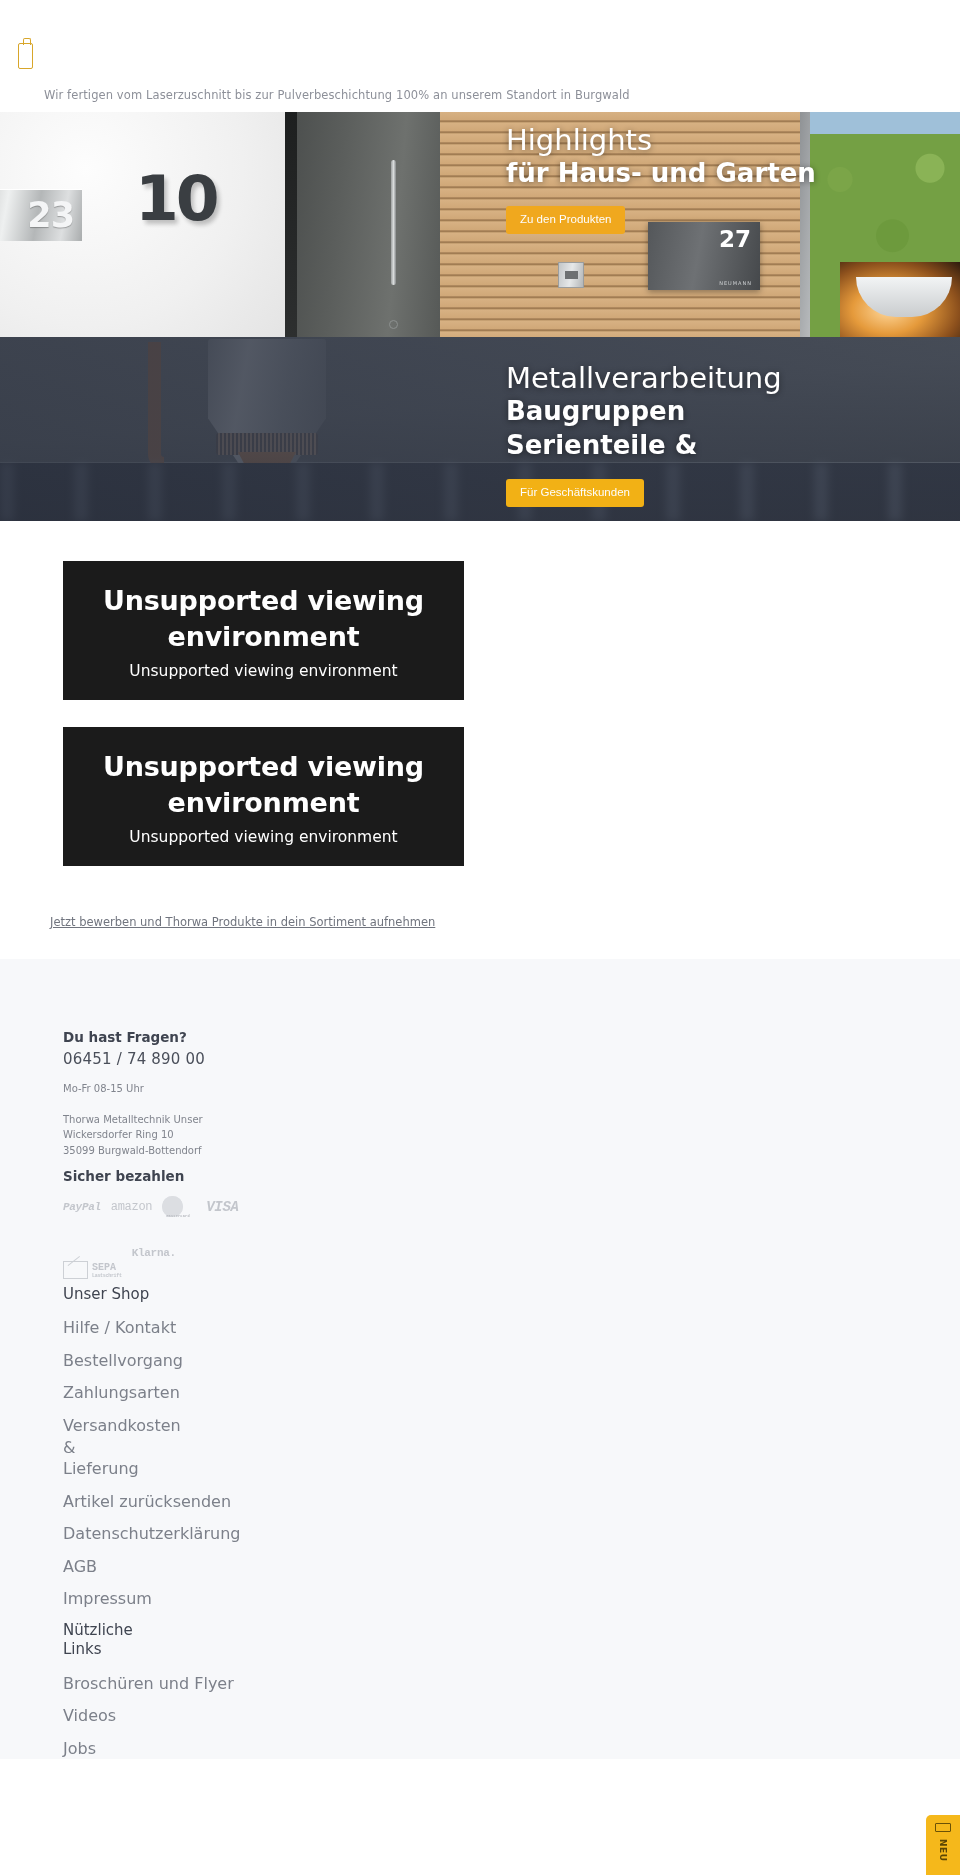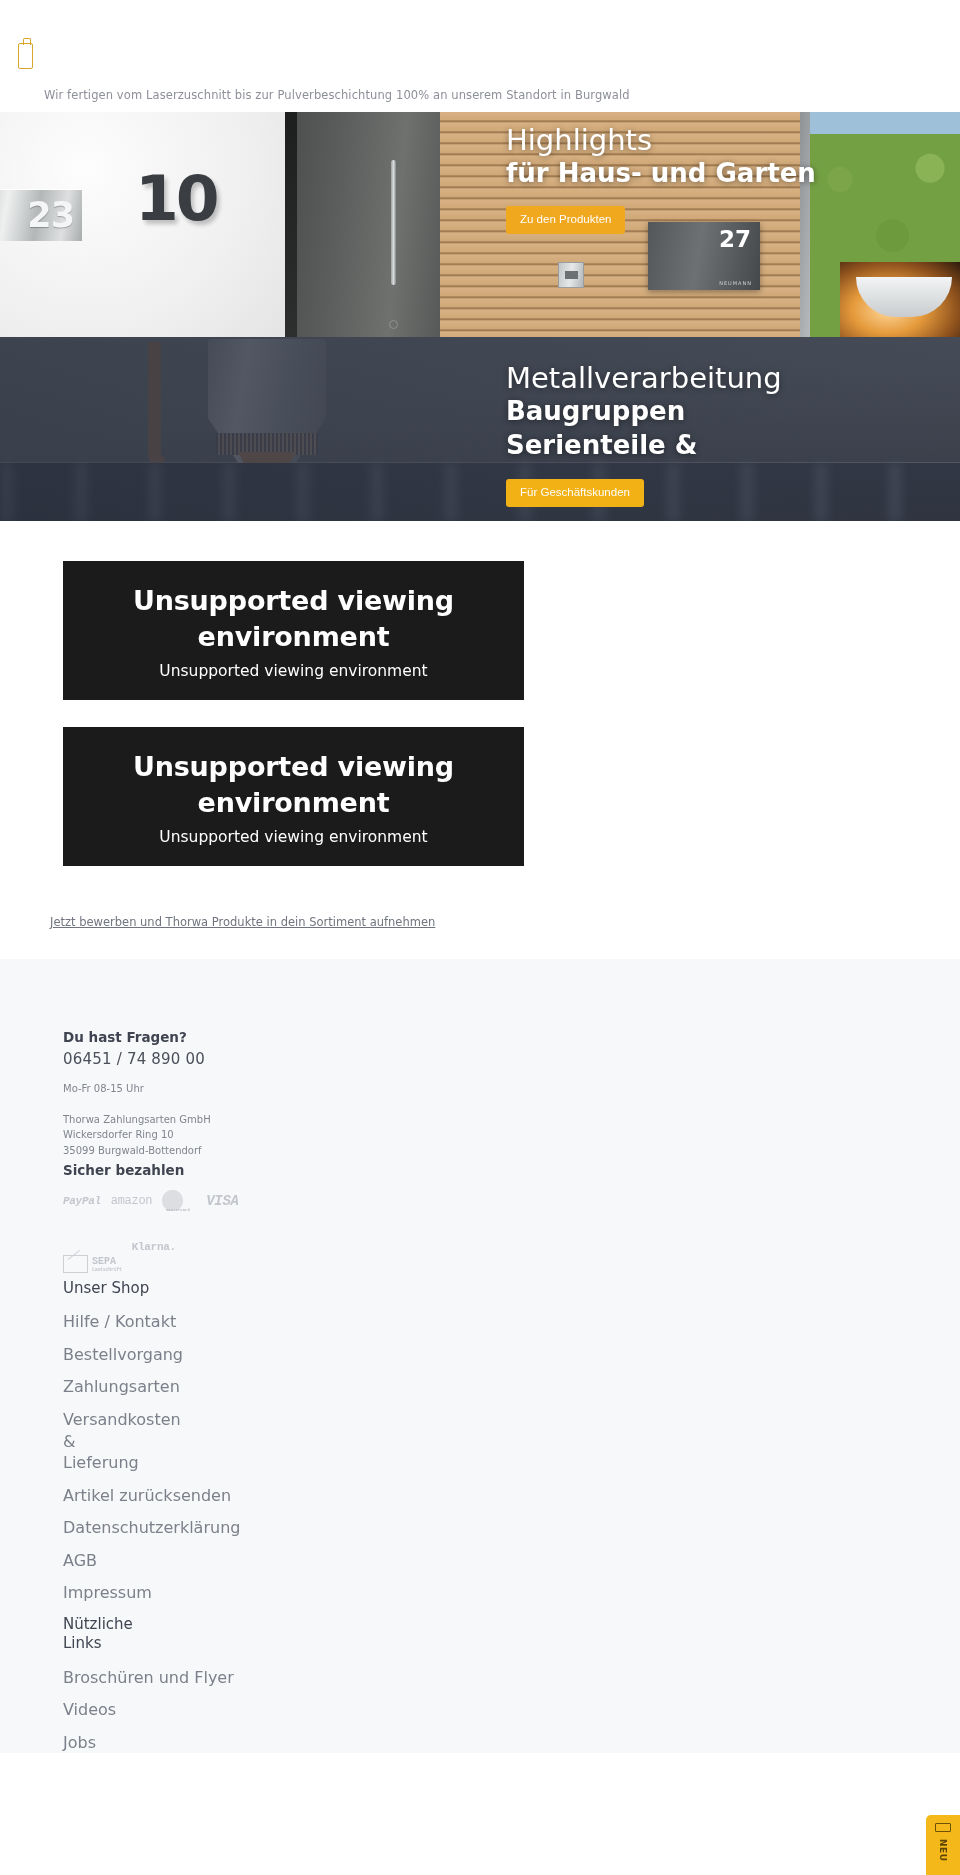--- a/index.html
+++ b/index.html
@@ -211,41 +211,41 @@
     display:inline-block; margin-top:16px;
     background:#f0a81e; color:#fdfdfd;
     font-size:11.5px; padding:8px 14px 9px; border:none; border-radius:3px;
     cursor:pointer; line-height:1;
   }
   .hero-b .hero-btn { background:#f2b115; margin-top:18px; }
 
   
   .videos { background:#fff; padding:40px 0 0 0; }
   .video-embed {
-    width:461px; margin-left:63px; background:#1b1b1b; color:#fff;
+    width:401px; margin-left:63px; background:#1b1b1b; color:#fff;
     padding:22px 0 20px; text-align:center; margin-bottom:27px;
   }
   .video-embed .vtitle {
     font-size:27px; font-weight:700; line-height:1.33; letter-spacing:-.2px;
   }
   .video-embed .vsub { font-size:15.5px; font-weight:400; margin-top:7px; }
 
   
   .partner { padding:13px 0 30px 50px; background:#fff; }
   .partner h3 { font-size:20px; font-weight:400; color:#3f4450; letter-spacing:.1px; }
   .partner p { font-size:11.5px; color:#70747e; margin-top:9px;text-decoration:underline; }
 
   
   footer { background:#f7f8fa; padding:70px 0 0 0; }
   .fcol { padding-left:63px; width:380px; }
   .fcol h4 { font-size:13.5px; font-weight:700; color:#3f4450; }
   .fphone { font-size:15px; color:#4a4f5a; margin-top:5px; letter-spacing:.2px; }
   .fhours { font-size:10px; color:#80848d; margin-top:15px; }
   .faddr { font-size:10px; color:#80848d; margin-top:18px; line-height:1.55; }
-  .fpay-title { font-size:13.5px; font-weight:700; color:#3f4450; margin-top:4px; }
+  .fpay-title { font-size:13.5px; font-weight:700; color:#3f4450; margin-top:10px; }
   .paylogos {
     display:flex; flex-wrap:wrap; align-items:center; gap:10px;
     margin-top:12px; width:230px;font-family:Liberation Mono, monospace;
   }
   .paylogos span { color:#c3c6cc; font-size:11px; font-weight:700; letter-spacing:-.3px; }
   .pp { font-style:italic; }
   .amz { font-weight:400 !important; font-size:12px !important; }
   .mc { position:relative; width:34px; height:21px; }
   .mc i { position:absolute; top:0; width:21px; height:21px; border-radius:50%;
     background:#dcdee2; display:block; }
@@ -354,21 +354,21 @@
 <section class="partner">
   <p>Jetzt bewerben und Thorwa Produkte in dein Sortiment aufnehmen</p>
 </section>
 
 <footer>
   <div class="fcol">
     <h4>Du hast Fragen?</h4>
     <div class="fphone">06451 / 74 890 00</div>
     <div class="fhours">Mo-Fr 08-15 Uhr</div>
     <div class="faddr">
-      <div>Thorwa Zahlungsarten GmbH</div>
+      <div>Thorwa Metalltechnik Unser</div>
       <div>Wickersdorfer Ring 10</div>
       <div>35099 Burgwald-Bottendorf</div>
     </div>
 
     <div class="fpay-title">Sicher bezahlen</div>
     <div class="paylogos">
       <span class="pp">PayPal</span>
       <span class="amz">amazon</span>
       <span class="mc">
           <i></i>

